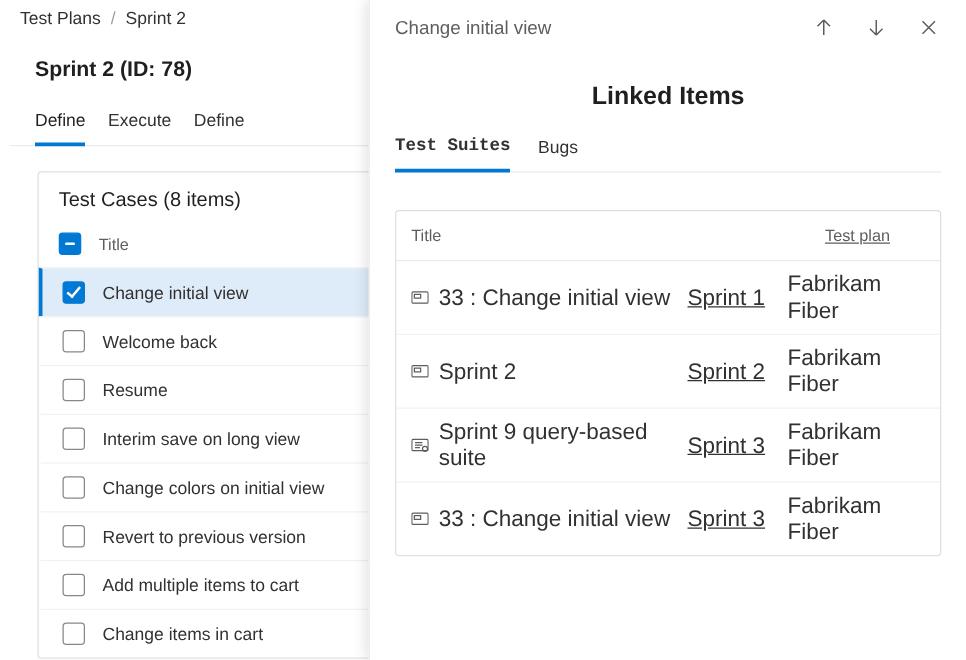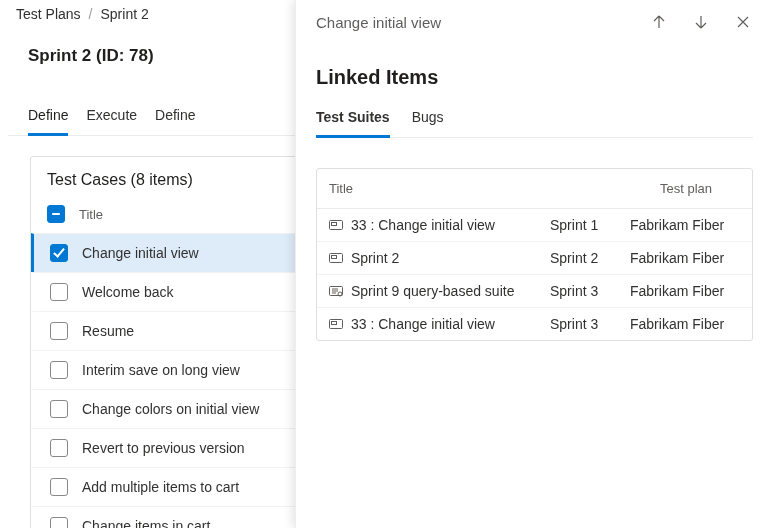--- a/index.html
+++ b/index.html
@@ -38,21 +38,20 @@
     padding: 12px 8px 0 20px;
     border-bottom: 1px solid #edebe9;
   }
   .tab {
     padding: 4px 0 10px 0;
     font-size: 14px;
     color: #323130;
     cursor: pointer;
     border-bottom: 3px solid transparent;
     margin-bottom: -1px;
-    margin-top: 19px;
   }
   .tab.active {
     border-bottom-color: #0078d4;
     font-weight: 400;
     color: #201f1e;
   }
   .test-cases-card {
     margin: 20px 16px 0 22px;
     border: 1px solid #e1dfdd;
     border-radius: 3px;
@@ -151,64 +150,66 @@
     width: 20px; height: 20px;
     display: flex; align-items: center; justify-content: center;
     cursor: pointer;
     color: #605e5c;
   }
   .linked-heading {
     font-size: 20px;
     font-weight: 600;
     margin-top: 34px;
     color: #201f1e;
+    text-align: center;
   }
   .panel-tabs {
     display: flex;
     gap: 22px;
     margin-top: 16px;
     border-bottom: 1px solid #edebe9;
   }
   .ptab {
     padding: 4px 0 10px 0;
     font-size: 14px;
     color: #323130;
     cursor: pointer;
     border-bottom: 3px solid transparent;
     margin-bottom: -1px;
   }
   .ptab.active {
     border-bottom-color: #0078d4;
     font-weight: 600;
+    font-family: Liberation Mono, monospace;
   }
   .linked-table {
     margin-top: 30px;
     border: 1px solid #e1dfdd;
     border-radius: 3px;
   }
   .lt-header, .lt-row {
     display: flex;
     align-items: center;
     padding: 8px 12px;
     font-size: 13px;
   }
   .lt-header {
     color: #605e5c;
     border-bottom: 1px solid #edebe9;
     padding-top: 12px;
     padding-bottom: 12px;
   }
   .lt-row {
     border-top: 1px solid #f3f2f1;
-    font-size: 14px;
+    font-size: 18px;
     color: #323130;
   }
   .lt-row:first-of-type { border-top: none; }
   .lt-title { flex: 1; display: flex; align-items: center; gap: 8px; }
-  .lt-plan { width: 80px; }
+  .lt-plan { width: 80px; text-decoration: underline; }
   .lt-proj { width: 110px; }
   .suite-icon {
     width: 14px; height: 12px;
     display: inline-block;
   }
   svg { display: block; }
 </style>
 </head>
 <body>
 

